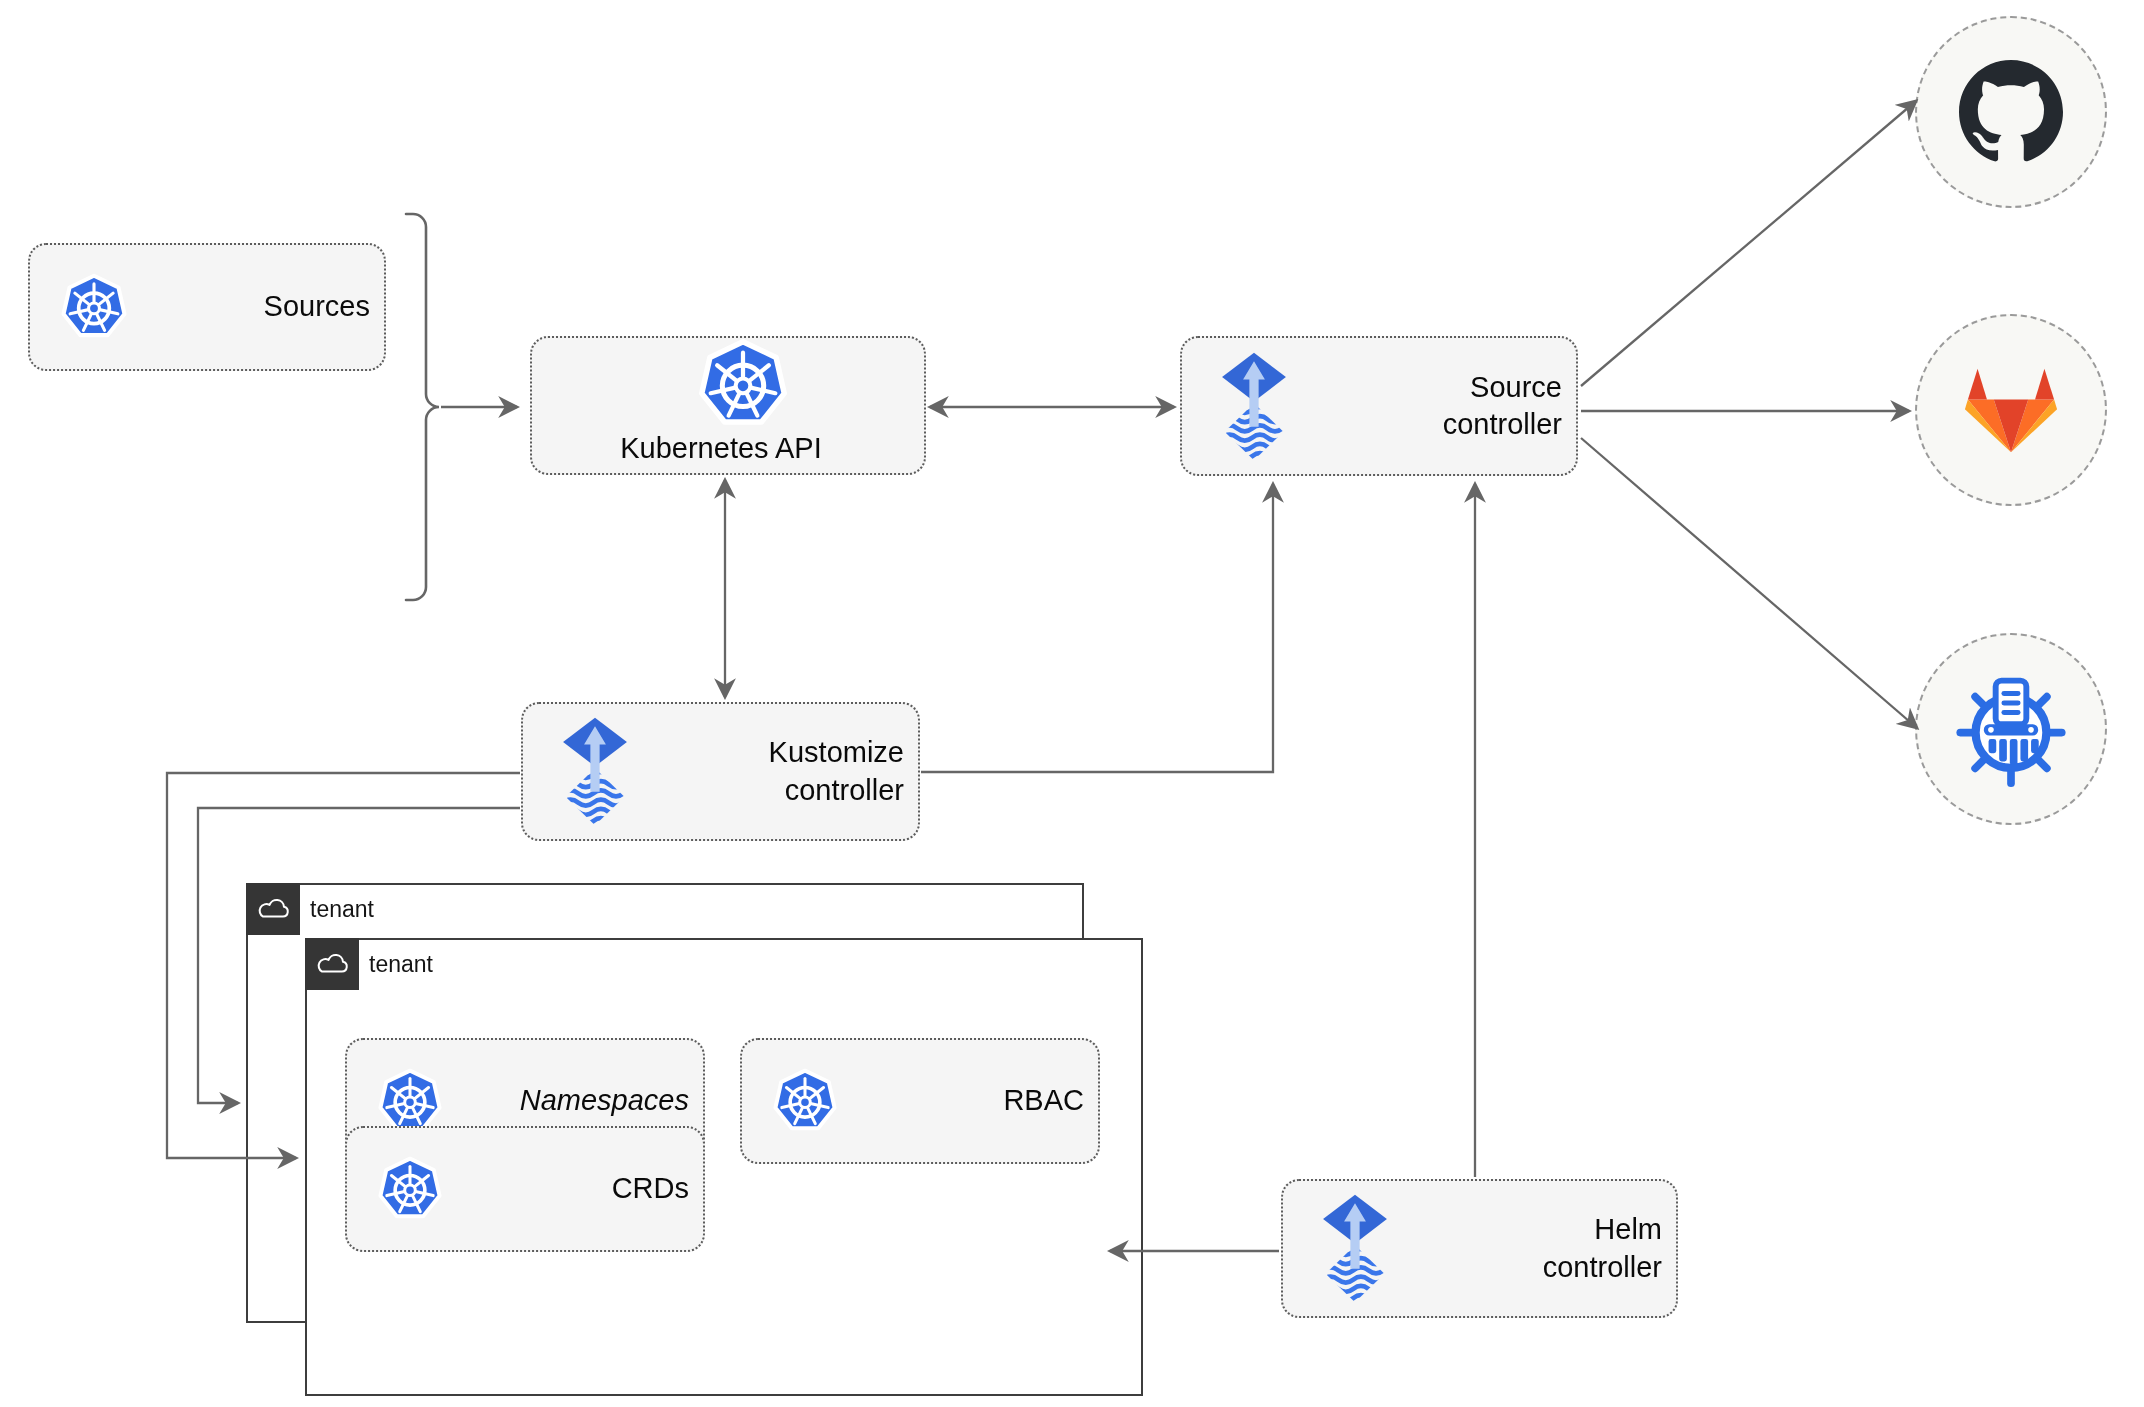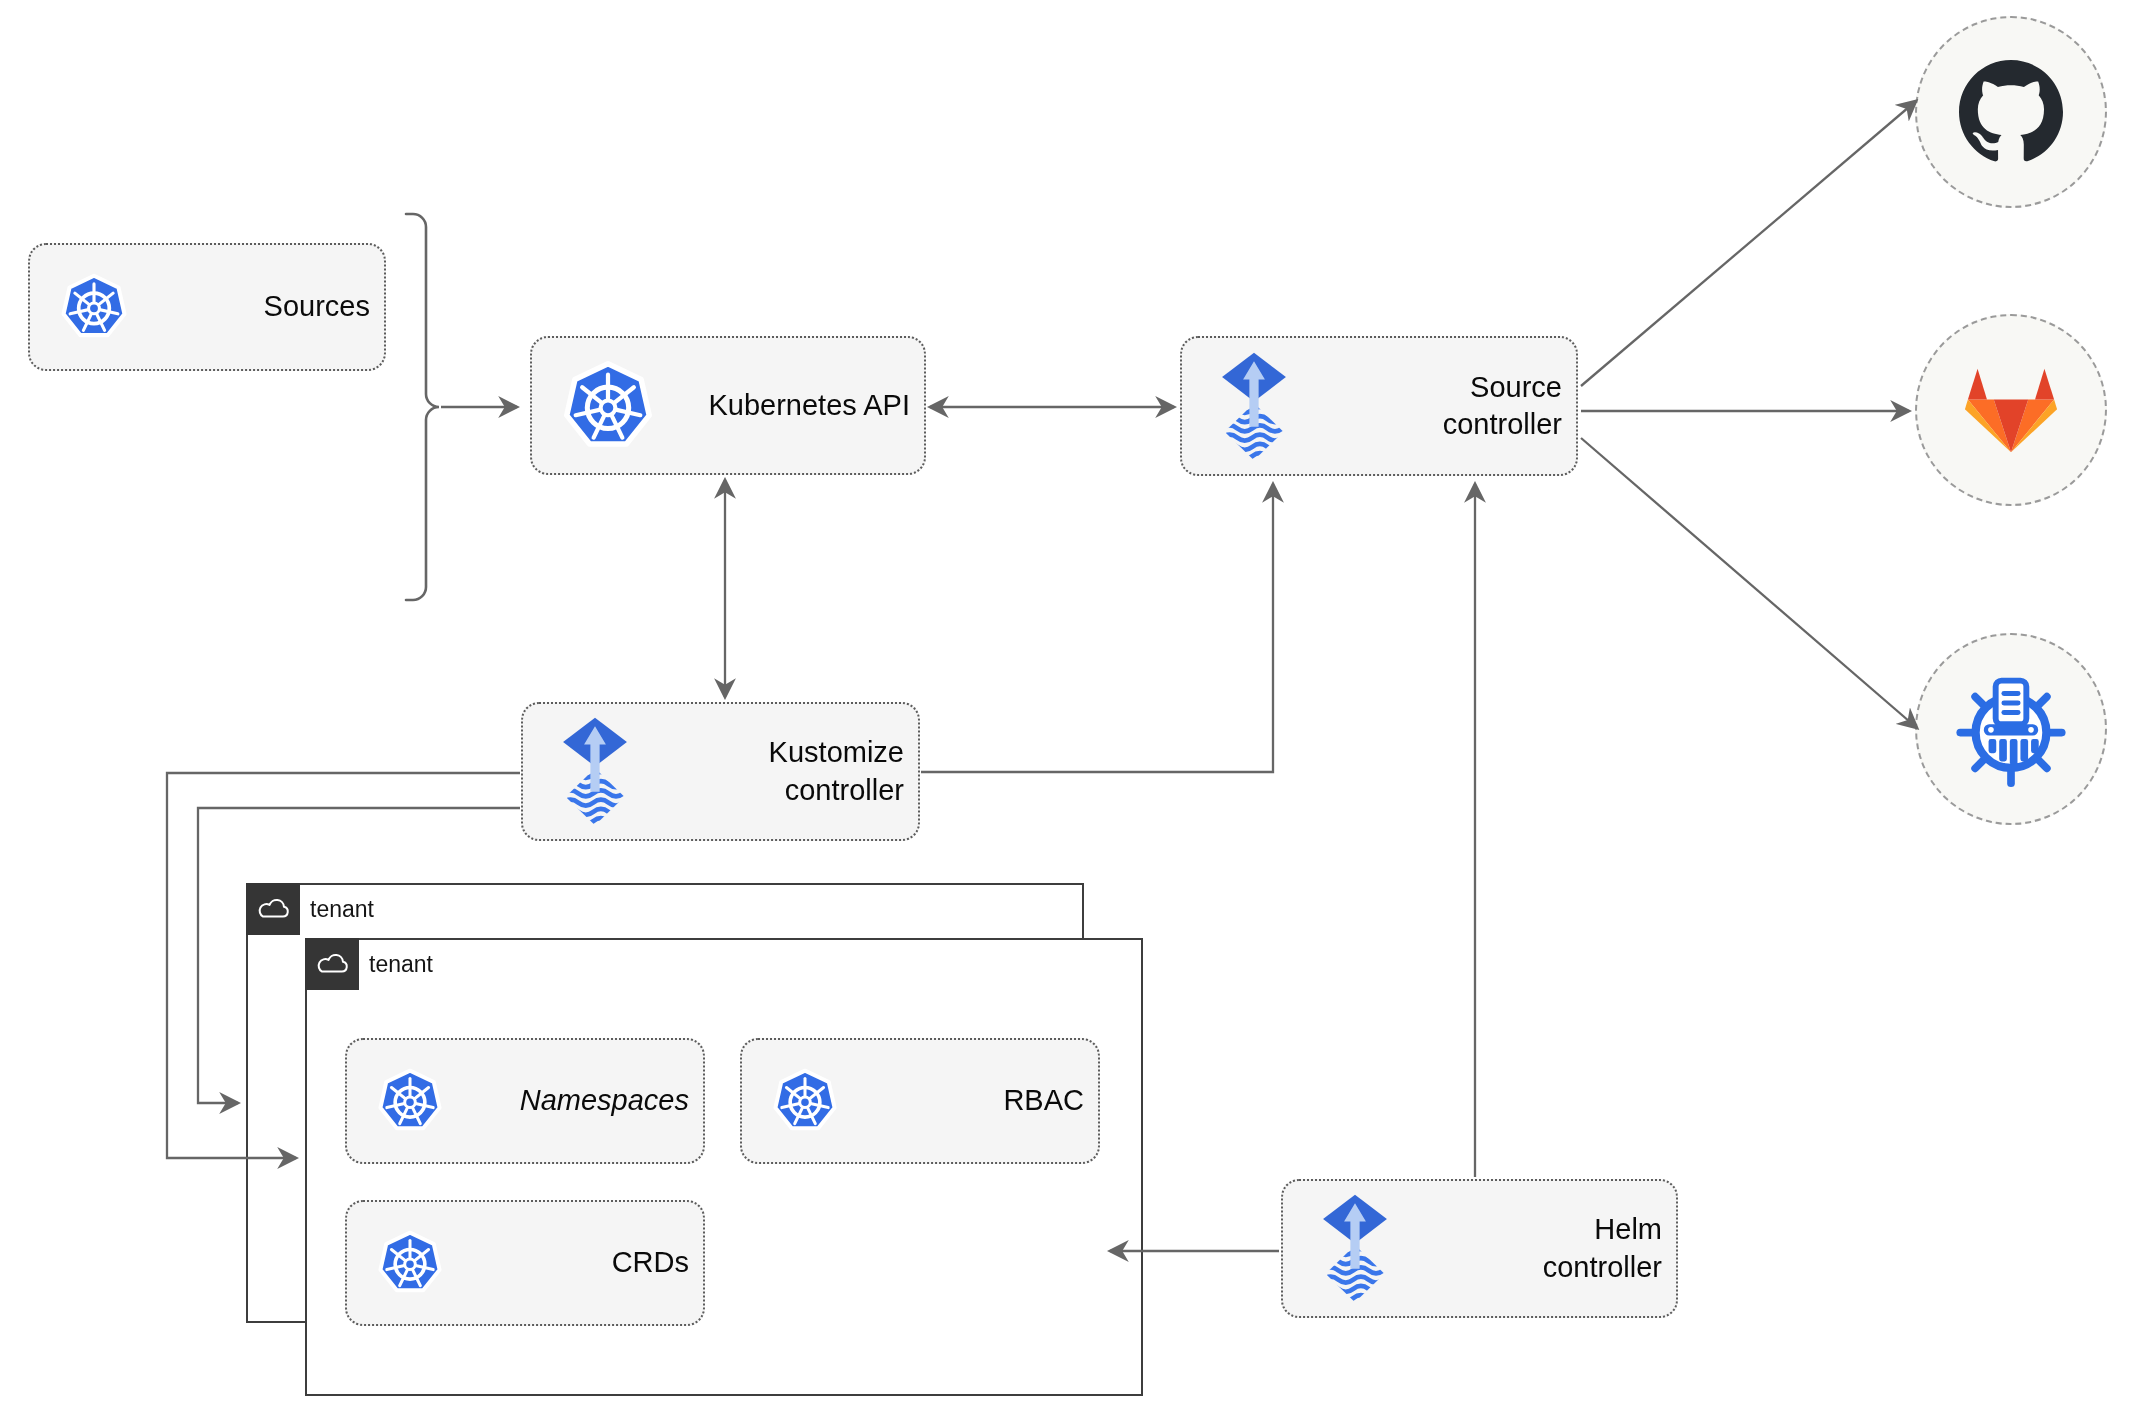--- a/index.html
+++ b/index.html
@@ -149,21 +149,21 @@
   <div class="node z3" style="left:28px;top:243px;width:358px;height:128px;">
     <span class="nicon">
       <svg width="68" height="68">
           <use href="#sym-k8s"></use>
         </svg>
       </span>
     <span class="nlabel">Sources</span>
   </div>
 
 
-  <div class="node z3" style="left:530px;top:336px;width:396px;height:139px;">
+  <div class="node z3" style="left:530px;top:336px;width:396px;height:139px;flex-direction:column;">
     <span class="nicon">
       <svg width="92" height="92">
           <use href="#sym-k8s"></use>
         </svg>
       </span>
     <span class="nlabel">Kubernetes API</span>
   </div>
 
   <div class="node z3" style="left:1180px;top:336px;width:398px;height:140px;gap:36px;">
     <span class="nicon">
@@ -206,21 +206,21 @@
 
   <div class="node z3" style="left:740px;top:1038px;width:360px;height:126px;">
     <span class="nicon">
       <svg width="66" height="66">
           <use href="#sym-k8s"></use>
         </svg>
       </span>
     <span class="nlabel">RBAC</span>
   </div>
 
-  <div class="node z3" style="left:345px;top:1200px;width:360px;height:126px;">
+  <div class="node z3" style="left:345px;top:1126px;width:360px;height:126px;">
     <span class="nicon">
       <svg width="66" height="66">
           <use href="#sym-k8s"></use>
         </svg>
       </span>
     <span class="nlabel">CRDs</span>
   </div>
 
 
   <div class="endpoint z3" style="left:1915px;top:16px;">

